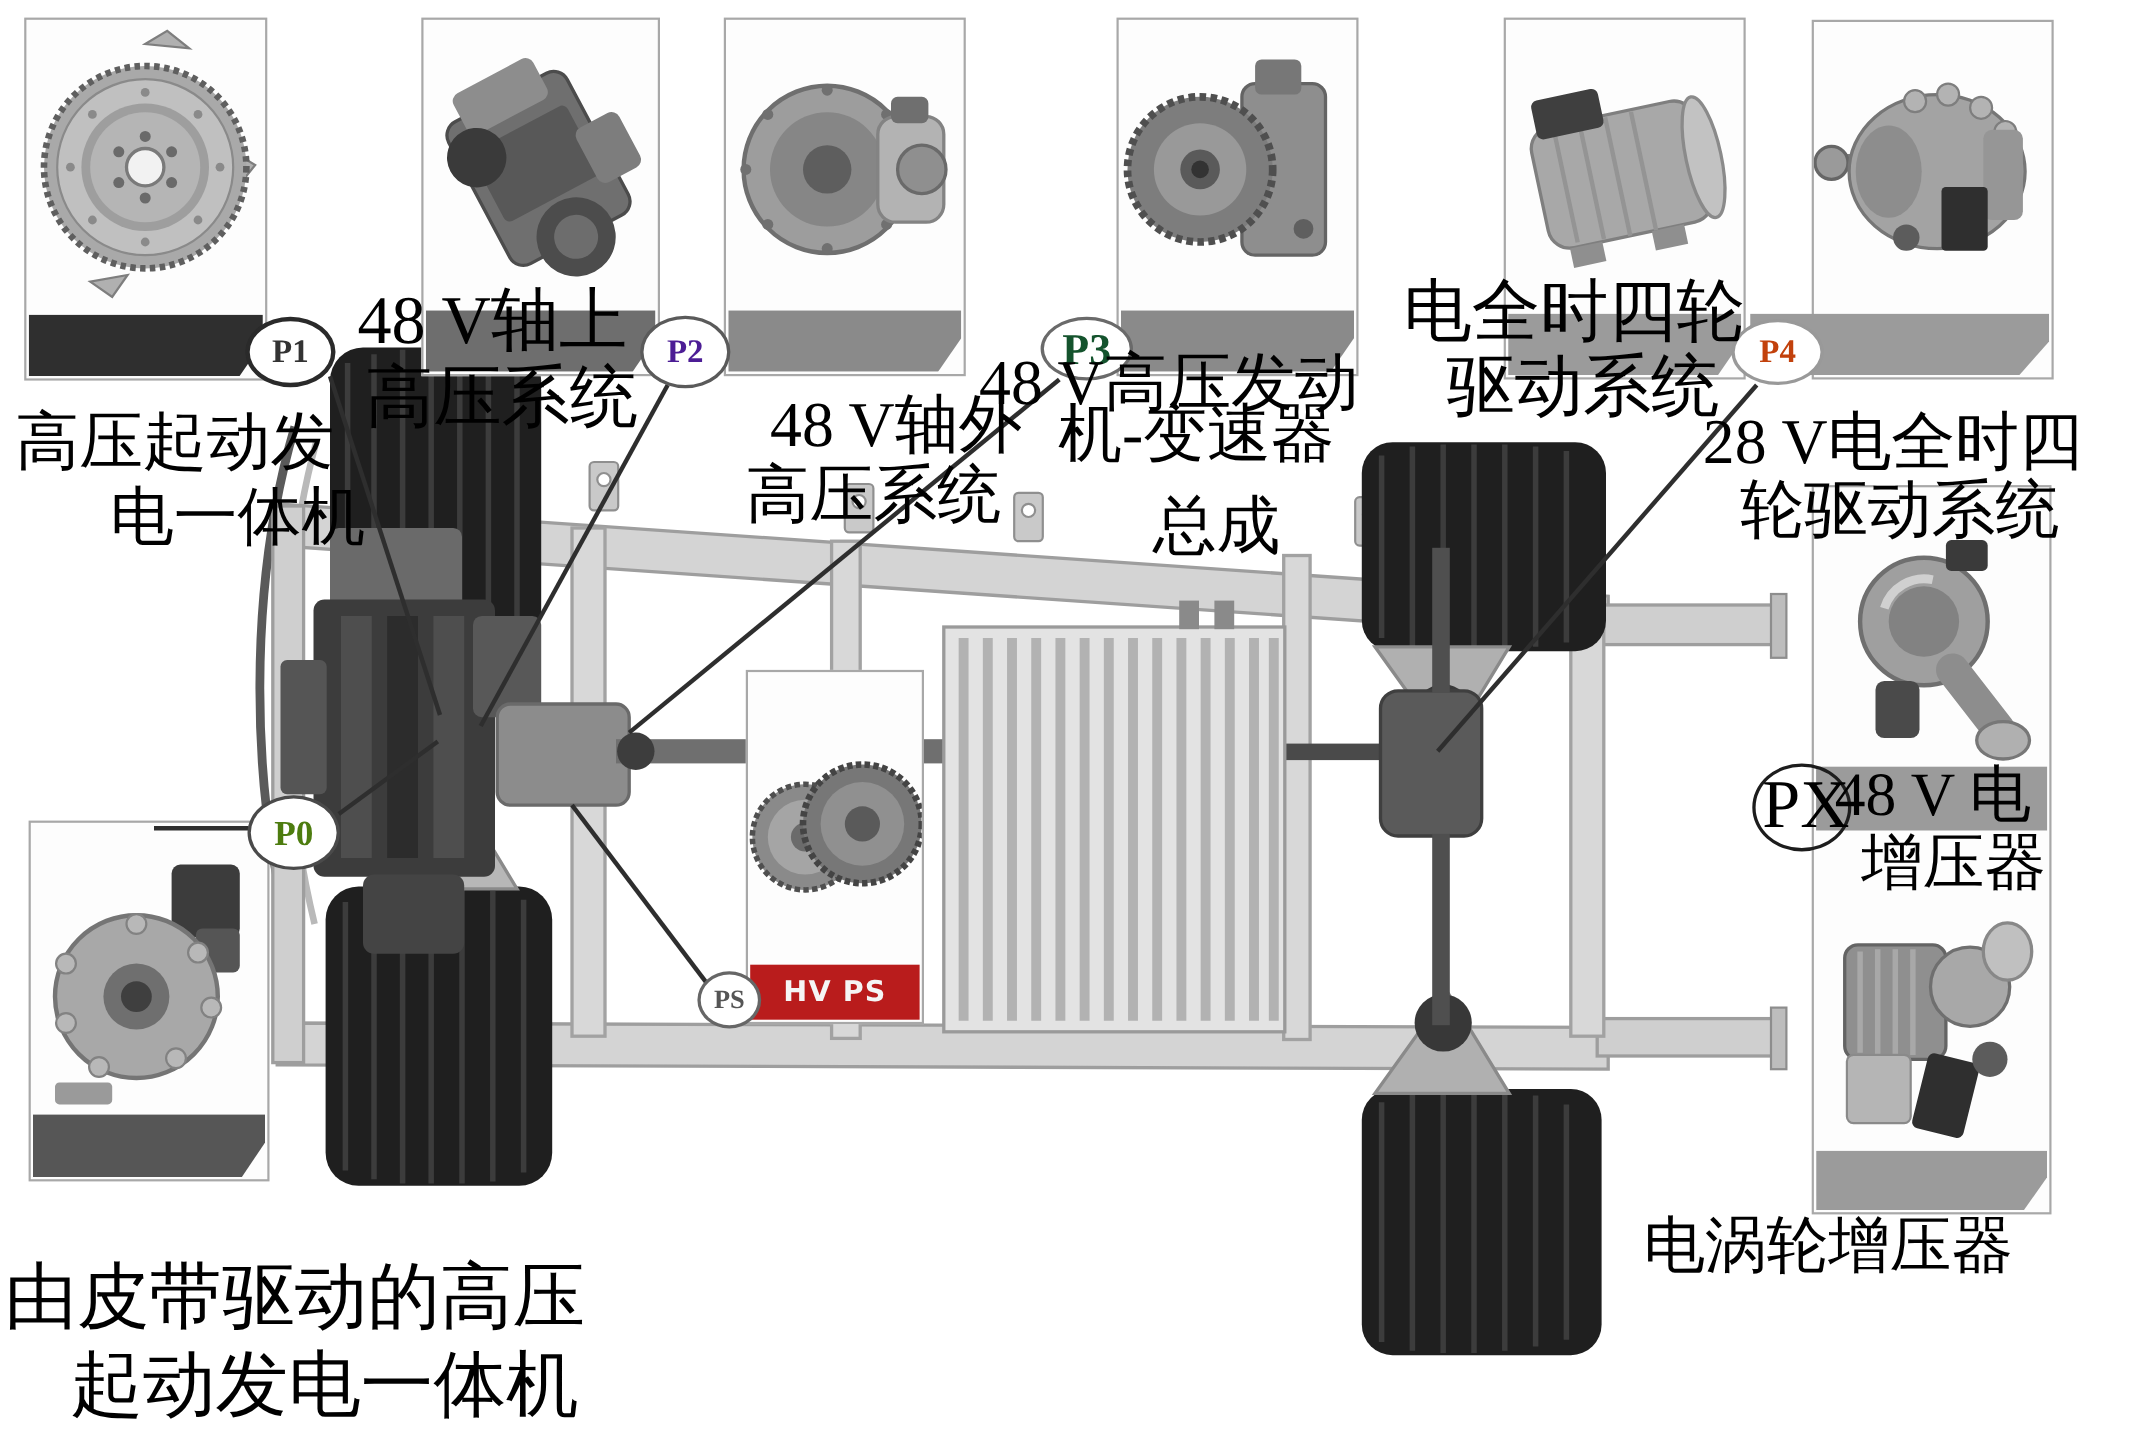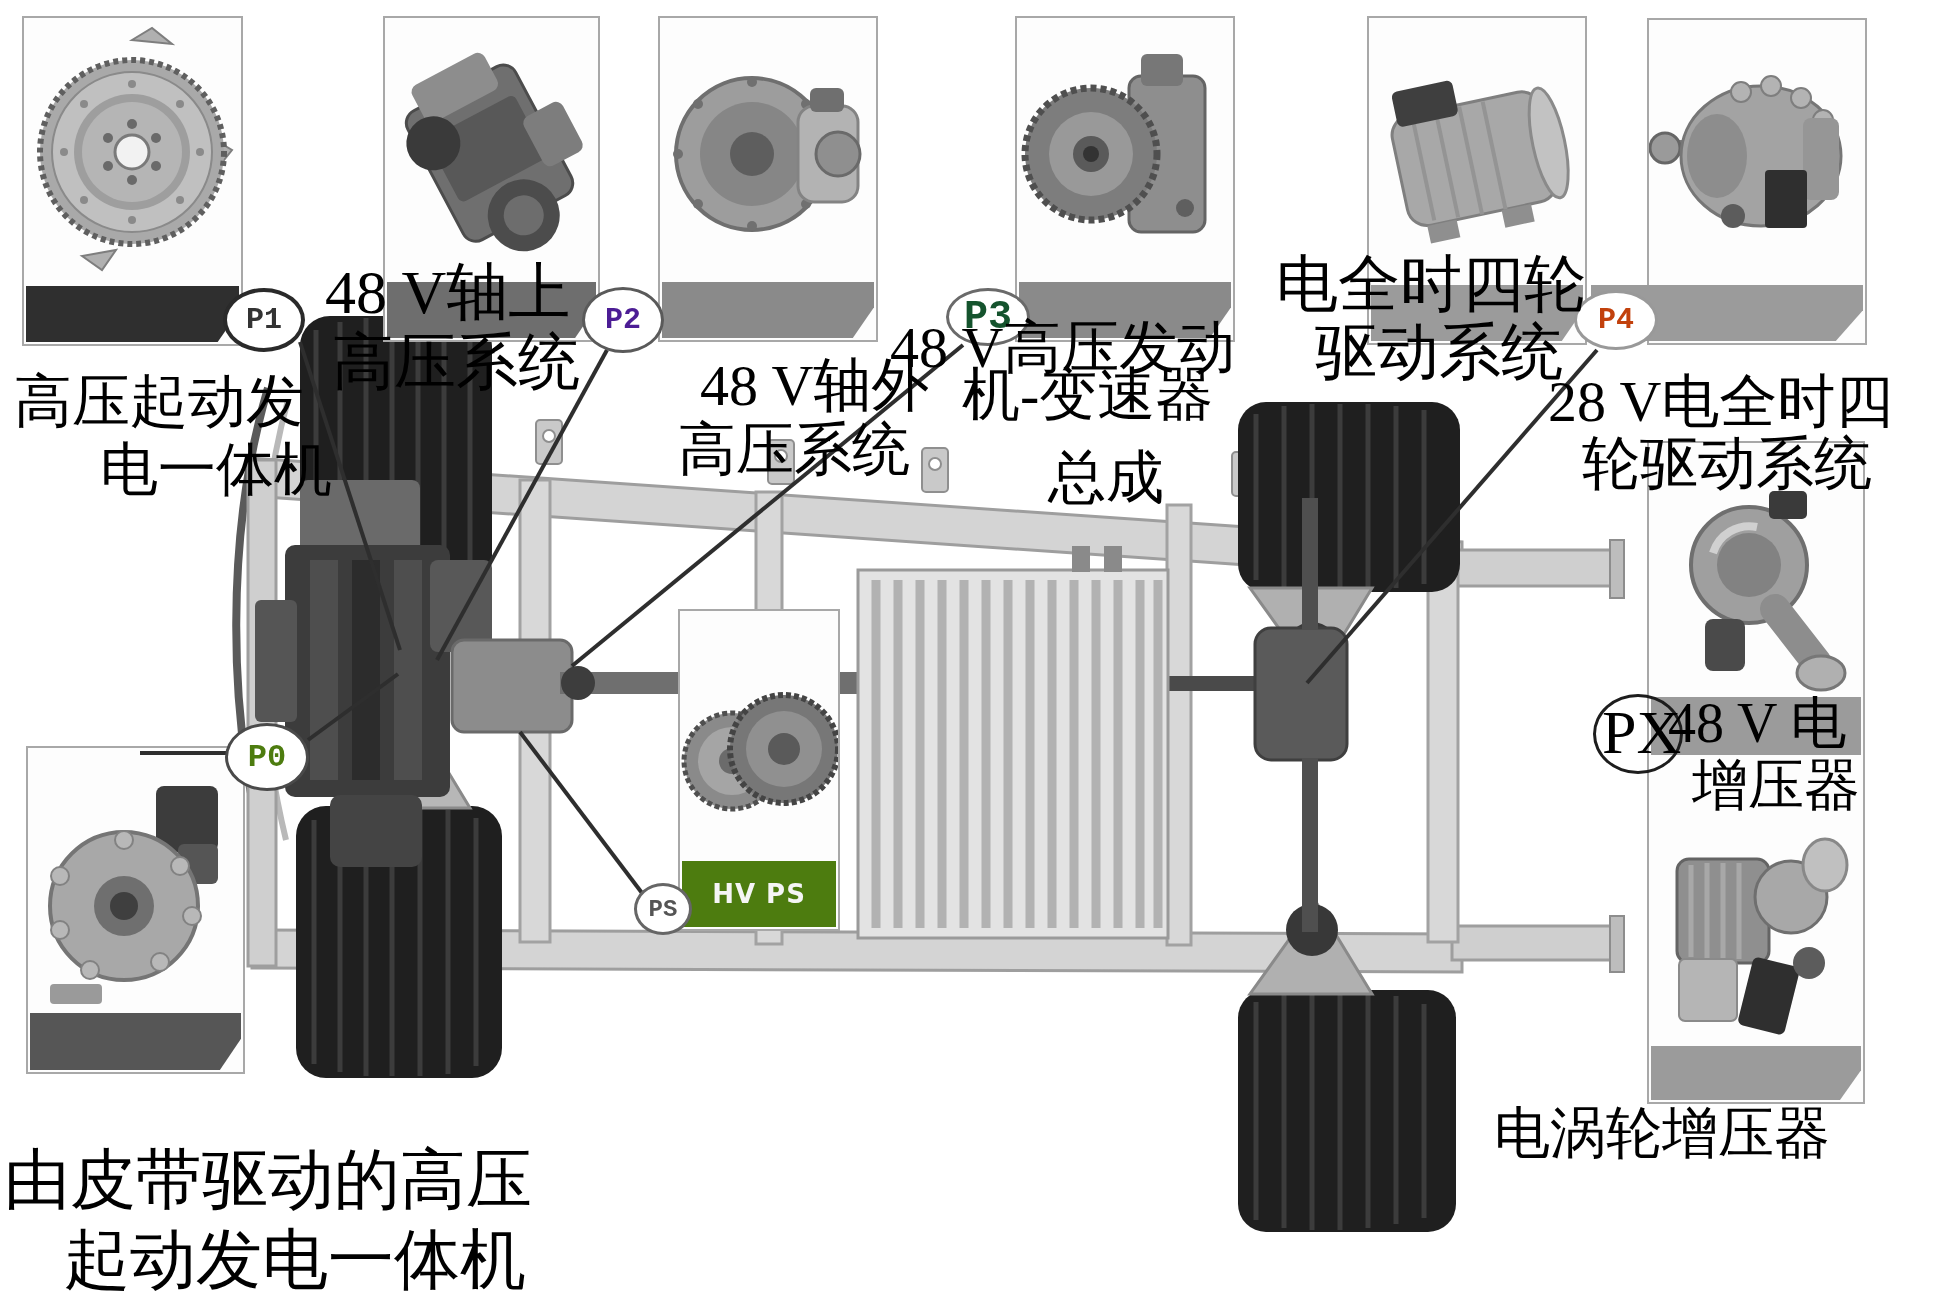--- a/index.html
+++ b/index.html
@@ -11,21 +11,21 @@
   
   .cbox{position:absolute;background:#fdfdfd;border:2px solid #a8a8a8;box-sizing:border-box;}
   .cbox .photo{position:absolute;left:0;top:0;right:0;}
   .bar{position:absolute;left:2px;right:2px;bottom:2px;
        clip-path:polygon(0 0,100% 0,100% 45%,90% 100%,0 100%);}
   .bar.flat{clip-path:none;}
 
   
   .badge{position:absolute;background:#fff;border-radius:50%;box-sizing:border-box;
          display:flex;align-items:center;justify-content:center;
-         font-family:Liberation Mono, monospace;font-weight:bold;z-index:40;}
+         font-family:Liberation Serif, serif;font-weight:bold;z-index:40;}
   
   .lbl{position:absolute;color:#000;white-space:nowrap;line-height:1.04;z-index:50;
        font-family:"Liberation Serif","DejaVu Serif",serif;}
   .midbar{position:absolute;z-index:30;}
   .px-ellipse{position:absolute;border:3px solid #1d1d1d;border-radius:50%;background:transparent;z-index:45;}
 </style>
 </head>
 <body>
 
 <div id="canvas">
@@ -294,21 +294,21 @@
 
   <div class="cbox" style="left:678px;top:609px;width:162px;height:322px;">
     <svg class="photo" width="158" height="268" viewBox="0 0 158 268">
       <circle cx="52" cy="150" r="48" fill="#8a8a8a" stroke="#4f4f4f" stroke-width="5" stroke-dasharray="5 3"></circle>
       <circle cx="52" cy="150" r="34" fill="#a5a5a5"></circle>
       <circle cx="52" cy="150" r="13" fill="#6b6b6b"></circle>
       <circle cx="104" cy="138" r="54" fill="#777" stroke="#444" stroke-width="6" stroke-dasharray="5 3"></circle>
       <circle cx="104" cy="138" r="38" fill="#909090"></circle>
       <circle cx="104" cy="138" r="16" fill="#5a5a5a"></circle>
     </svg>
-    <div class="bar flat" style="height:66px;background:#4d7c0f;display:flex;align-items:center;justify-content:center;">
+    <div class="bar flat" style="height:50px;background:#b91c1c;display:flex;align-items:center;justify-content:center;">
       <span style="color:#f5f5f5;font-family:'DejaVu Sans','Liberation Sans',sans-serif;font-weight:bold;font-size:26px;letter-spacing:1px;">HV PS</span>
     </div>
   </div>
 
   <div class="cbox" style="left:1647px;top:441px;width:218px;height:663px;">
     <svg class="photo" style="top:14px;" width="214" height="248" viewBox="0 0 214 248">
       <circle cx="100" cy="108" r="58" fill="#9f9f9f" stroke="#6f6f6f" stroke-width="4"></circle>
       <circle cx="100" cy="108" r="32" fill="#828282"></circle>
       <path d="M64,96 a38,38 0 0 1 44,-26" fill="none" stroke="#d0d0d0" stroke-width="8"></path>
       <rect x="120" y="34" width="38" height="28" rx="5" fill="#3a3a3a"></rect>

